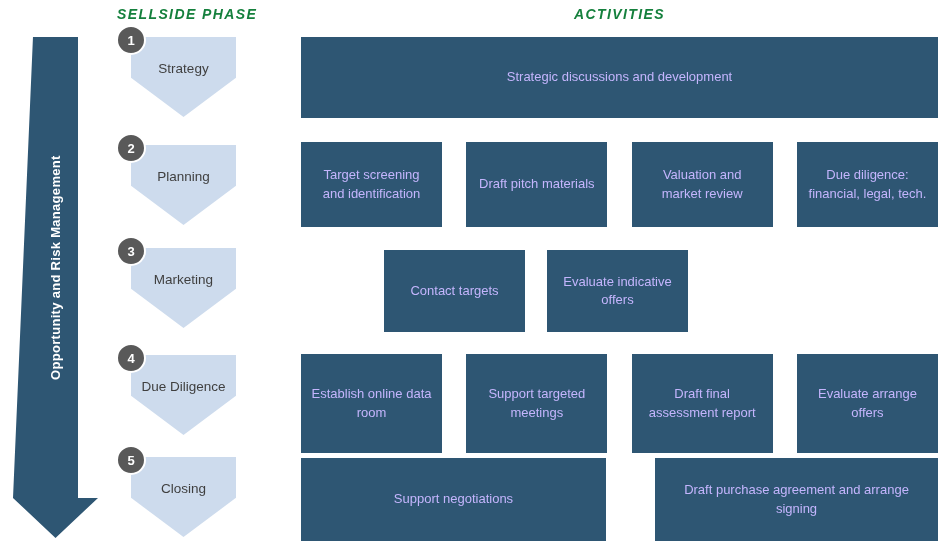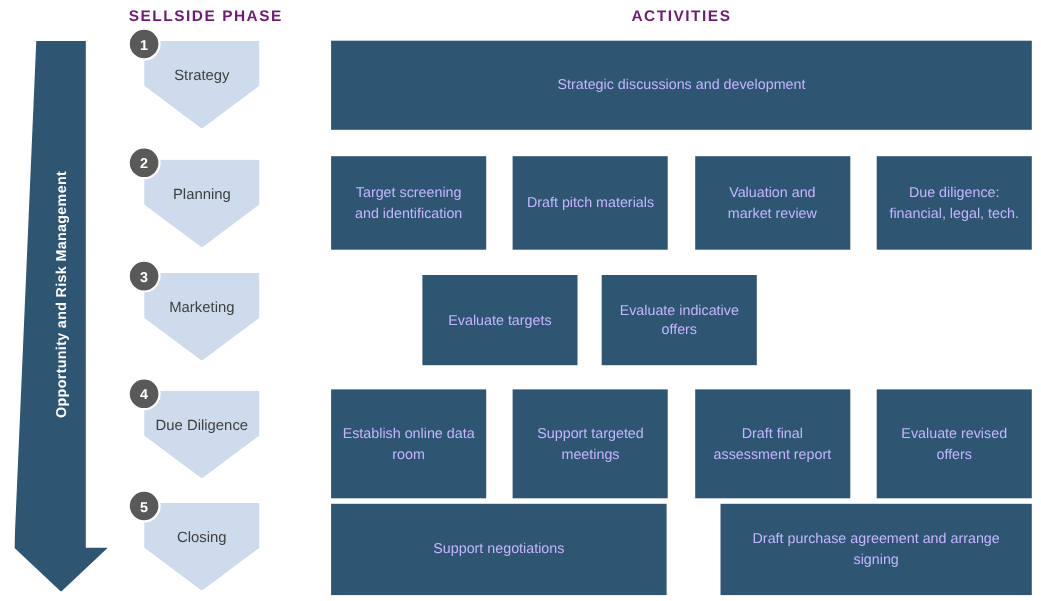--- a/index.html
+++ b/index.html
@@ -15,23 +15,24 @@
     background: #ffffff;
     overflow: hidden;
   }
 
   
   .col-title {
     position: absolute;
     top: 6px;
     font-size: 14px;
     font-weight: bold;
-    color: #701a75;
+    color: #15803d;
     letter-spacing: 1.4px;
     white-space: nowrap;
+    font-style: italic;
   }
   .phase-title { left: 117px; }
   .activities-title {
     left: 301px;
     width: 637px;
     text-align: center;
   }
 
   
   .side-arrow {
@@ -201,28 +202,28 @@
       <div class="row row-1">
         <div class="box">Strategic discussions and development</div>
       </div>
       <div class="row row-2">
         <div class="box">Target screening and identification</div>
         <div class="box">Draft pitch materials</div>
         <div class="box">Valuation and market review</div>
         <div class="box">Due diligence: financial, legal, tech.</div>
       </div>
       <div class="row row-3">
-        <div class="box">Evaluate targets</div>
+        <div class="box">Contact targets</div>
         <div class="box">Evaluate indicative offers</div>
       </div>
       <div class="row row-4">
         <div class="box">Establish online data room</div>
         <div class="box">Support targeted meetings</div>
         <div class="box">Draft final assessment report</div>
-        <div class="box">Evaluate revised offers</div>
+        <div class="box">Evaluate arrange offers</div>
       </div>
       <div class="row row-5">
         <div class="box">Support negotiations</div>
         <div class="box">Draft purchase agreement and arrange signing</div>
       </div>
     </div>
 
 </div>
 
 </body></html>

